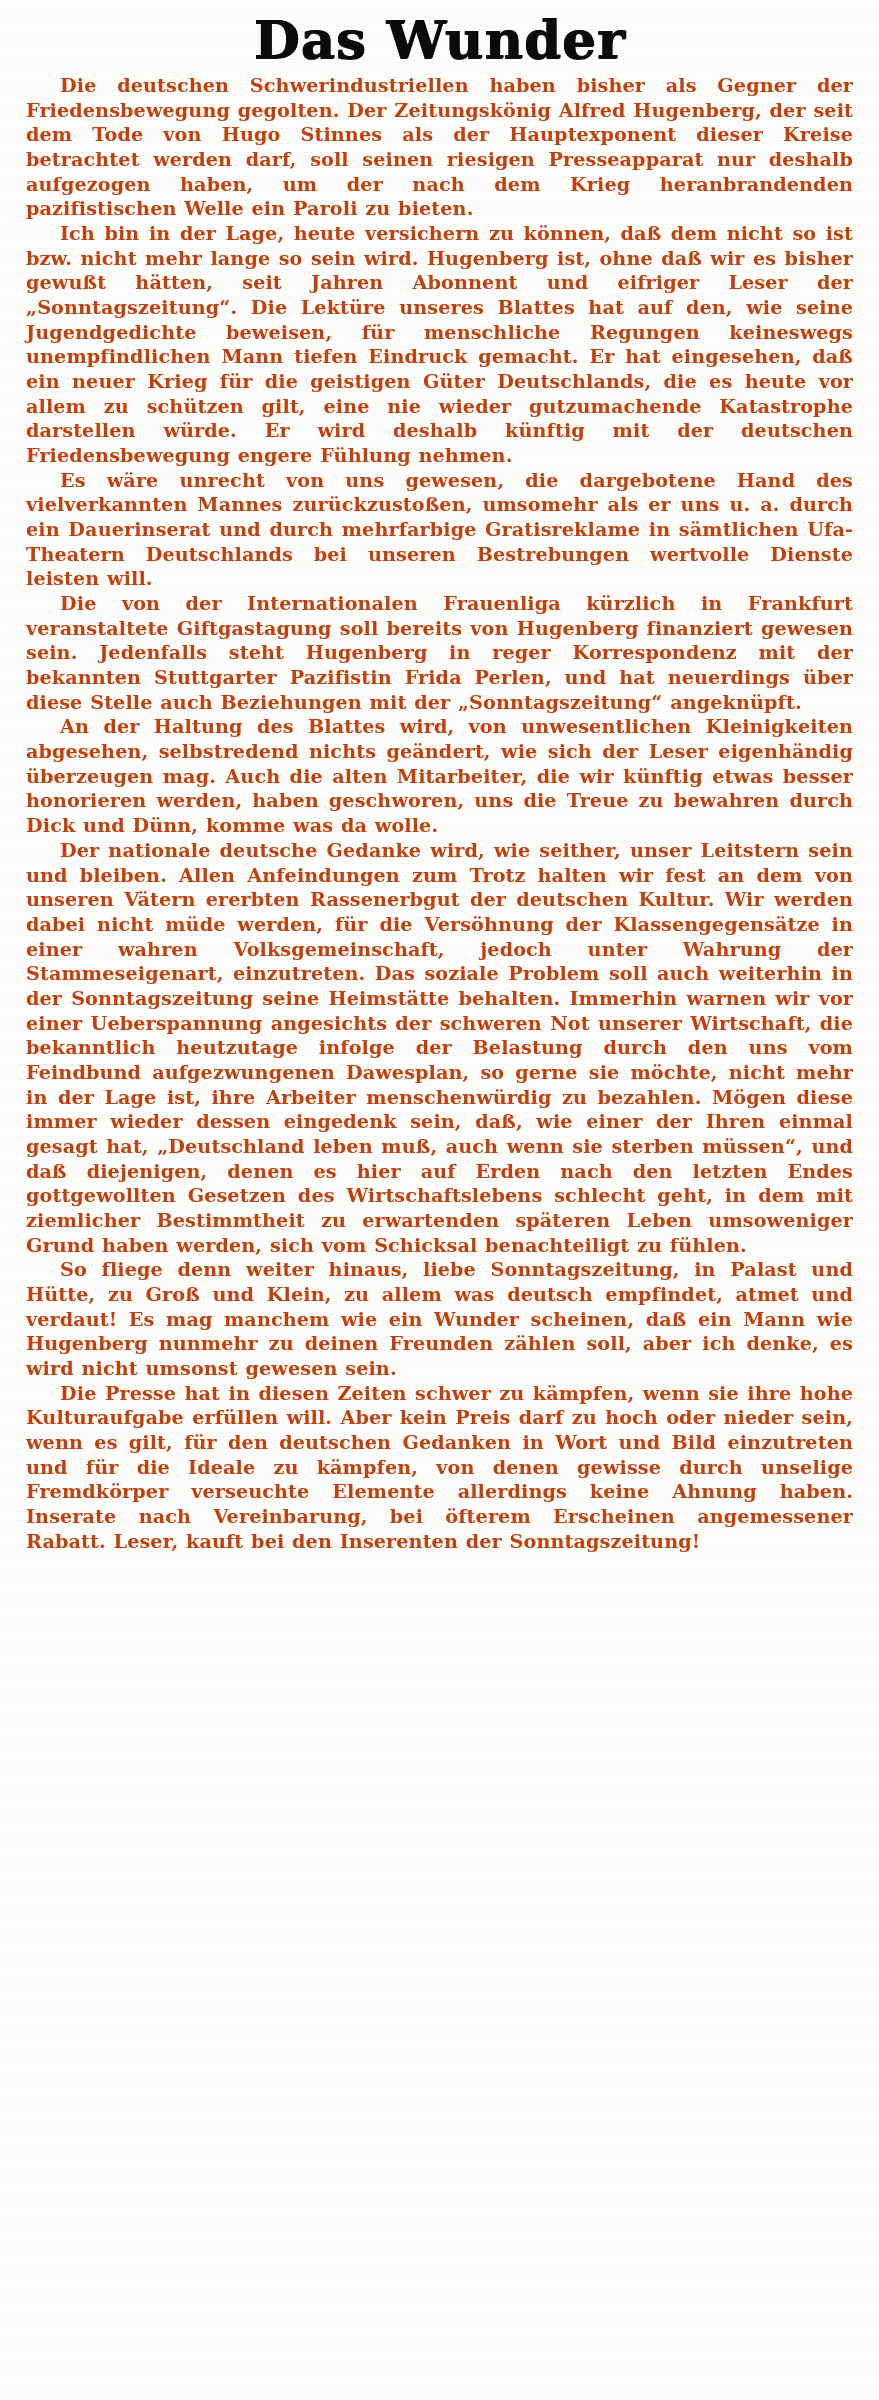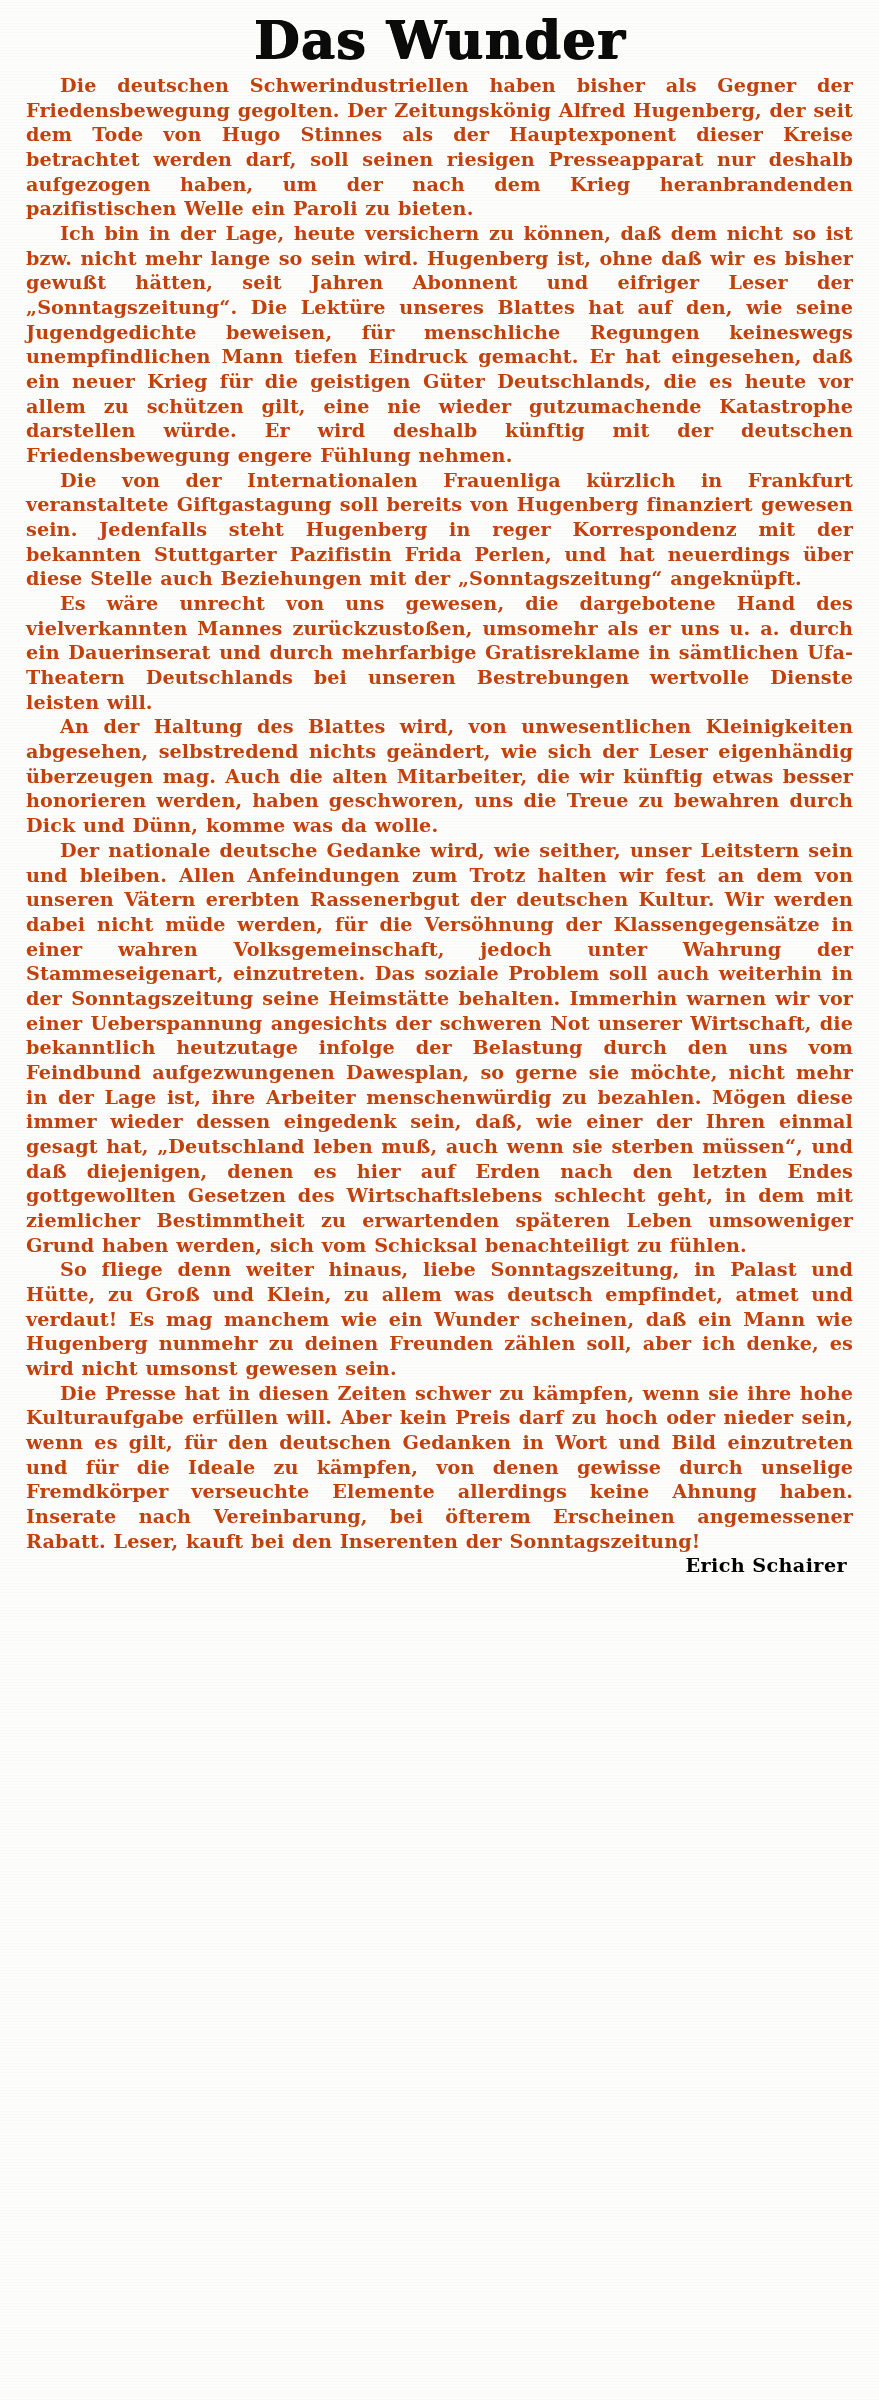--- a/index.html
+++ b/index.html
@@ -73,24 +73,23 @@
 
 <div class="page">
 
   <h1 class="headline">
     <span class="hl-inner">Das Wunder</span>
   </h1>
 
   <div class="article">
     <p>Die deutschen Schwerindustriellen haben bisher als Gegner der Friedensbewegung gegolten. Der Zeitungskönig Alfred Hugenberg, der seit dem Tode von Hugo Stinnes als der Hauptexponent dieser Kreise betrachtet werden darf, soll seinen riesigen Presseapparat nur deshalb aufgezogen haben, um der nach dem Krieg heranbrandenden pazifistischen Welle ein Paroli zu bieten.</p>
     <p>Ich bin in der Lage, heute versichern zu können, daß dem nicht so ist bzw. nicht mehr lange so sein wird. Hugenberg ist, ohne daß wir es bisher gewußt hätten, seit Jahren Abonnent und eifriger Leser der „Sonntagszeitung“. Die Lektüre unseres Blattes hat auf den, wie seine Jugendgedichte beweisen, für menschliche Regungen keineswegs unempfindlichen Mann tiefen Eindruck gemacht. Er hat eingesehen, daß ein neuer Krieg für die geistigen Güter Deutschlands, die es heute vor allem zu schützen gilt, eine nie wieder gutzumachende Katastrophe darstellen würde. Er wird deshalb künftig mit der deutschen Friedensbewegung engere Fühlung nehmen.</p>
+    <p>Es wäre unrecht von uns gewesen, die dargebotene Hand des vielverkannten Mannes zurückzustoßen, umsomehr als er uns u. a. durch ein Dauerinserat und durch mehrfarbige Gratisreklame in sämtlichen Ufa-Theatern Deutschlands bei unseren Bestrebungen wertvolle Dienste leisten will.</p>
     <p>Die von der Internationalen Frauenliga kürzlich in Frankfurt veranstaltete Giftgastagung soll bereits von Hugenberg finanziert gewesen sein. Jedenfalls steht Hugenberg in reger Korrespondenz mit der bekannten Stuttgarter Pazifistin Frida Perlen, und hat neuerdings über diese Stelle auch Beziehungen mit der „Sonntagszeitung“ angeknüpft.</p>
-    <p>Es wäre unrecht von uns gewesen, die dargebotene Hand des vielverkannten Mannes zurückzustoßen, umsomehr als er uns u. a. durch ein Dauerinserat und durch mehrfarbige Gratisreklame in sämtlichen Ufa-Theatern Deutschlands bei unseren Bestrebungen wertvolle Dienste leisten will.</p>
     <p>An der Haltung des Blattes wird, von unwesentlichen Kleinigkeiten abgesehen, selbstredend nichts geändert, wie sich der Leser eigenhändig überzeugen mag. Auch die alten Mitarbeiter, die wir künftig etwas besser honorieren werden, haben geschworen, uns die Treue zu bewahren durch Dick und Dünn, komme was da wolle.</p>
     <p>Der nationale deutsche Gedanke wird, wie seither, unser Leitstern sein und bleiben. Allen Anfeindungen zum Trotz halten wir fest an dem von unseren Vätern ererbten Rassenerbgut der deutschen Kultur. Wir werden dabei nicht müde werden, für die Versöhnung der Klassengegensätze in einer wahren Volksgemeinschaft, jedoch unter Wahrung der Stammeseigenart, einzutreten. Das soziale Problem soll auch weiterhin in der Sonntagszeitung seine Heimstätte behalten. Immerhin warnen wir vor einer Ueberspannung angesichts der schweren Not unserer Wirtschaft, die bekanntlich heutzutage infolge der Belastung durch den uns vom Feindbund aufgezwungenen Dawesplan, so gerne sie möchte, nicht mehr in der Lage ist, ihre Arbeiter menschenwürdig zu bezahlen. Mögen diese immer wieder dessen eingedenk sein, daß, wie einer der Ihren einmal gesagt hat, „Deutschland leben muß, auch wenn sie sterben müssen“, und daß diejenigen, denen es hier auf Erden nach den letzten Endes gottgewollten Gesetzen des Wirtschaftslebens schlecht geht, in dem mit ziemlicher Bestimmtheit zu erwartenden späteren Leben umsoweniger Grund haben werden, sich vom Schicksal benachteiligt zu fühlen.</p>
     <p>So fliege denn weiter hinaus, liebe Sonntagszeitung, in Palast und Hütte, zu Groß und Klein, zu allem was deutsch empfindet, atmet und verdaut! Es mag manchem wie ein Wunder scheinen, daß ein Mann wie Hugenberg nunmehr zu deinen Freunden zählen soll, aber ich denke, es wird nicht umsonst gewesen sein.</p>
     <p>Die Presse hat in diesen Zeiten schwer zu kämpfen, wenn sie ihre hohe Kulturaufgabe erfüllen will. Aber kein Preis darf zu hoch oder nieder sein, wenn es gilt, für den deutschen Gedanken in Wort und Bild einzutreten und für die Ideale zu kämpfen, von denen gewisse durch unselige Fremdkörper verseuchte Elemente allerdings keine Ahnung haben. Inserate nach Vereinbarung, bei öfterem Erscheinen angemessener Rabatt. Leser, kauft bei den Inserenten der Sonntagszeitung!</p>
   </div>
 
-  <div class="signature">Erich Schairer</div>
 
   <div class="grain"></div>
 </div>
 
 </body></html>

